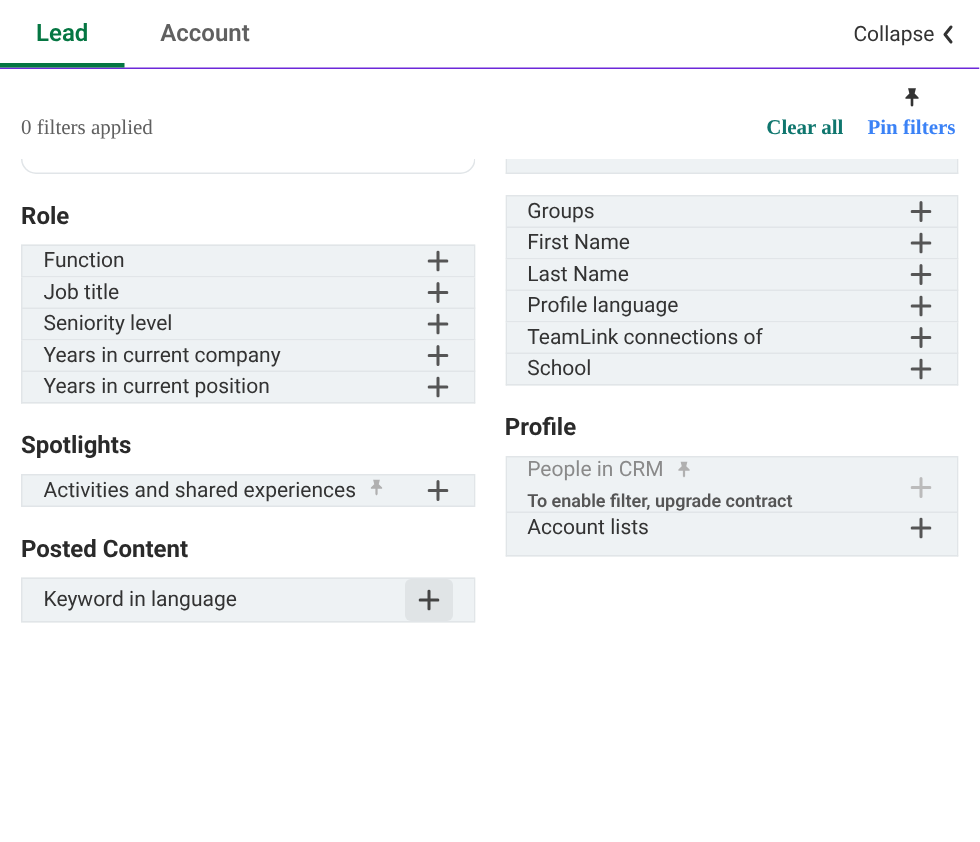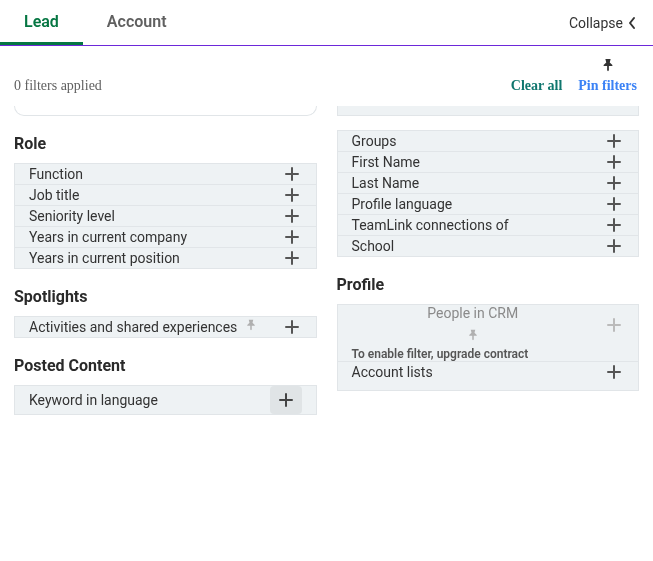--- a/index.html
+++ b/index.html
@@ -141,21 +141,20 @@
     flex-direction: column;
     align-items: flex-start;
     position: relative;
     padding-right: 44px;
   }
   .filter-item.two-line .top-row {
     display: flex;
     align-items: center;
     gap: 8px;
     width: 100%;
-    flex-direction: column;
   }
   .filter-item.two-line .add-corner {
     position: absolute;
     right: 14px;
     top: 10px;
   }
   
   .partial-top {
     height: 10px;
     background: #eef2f4;

